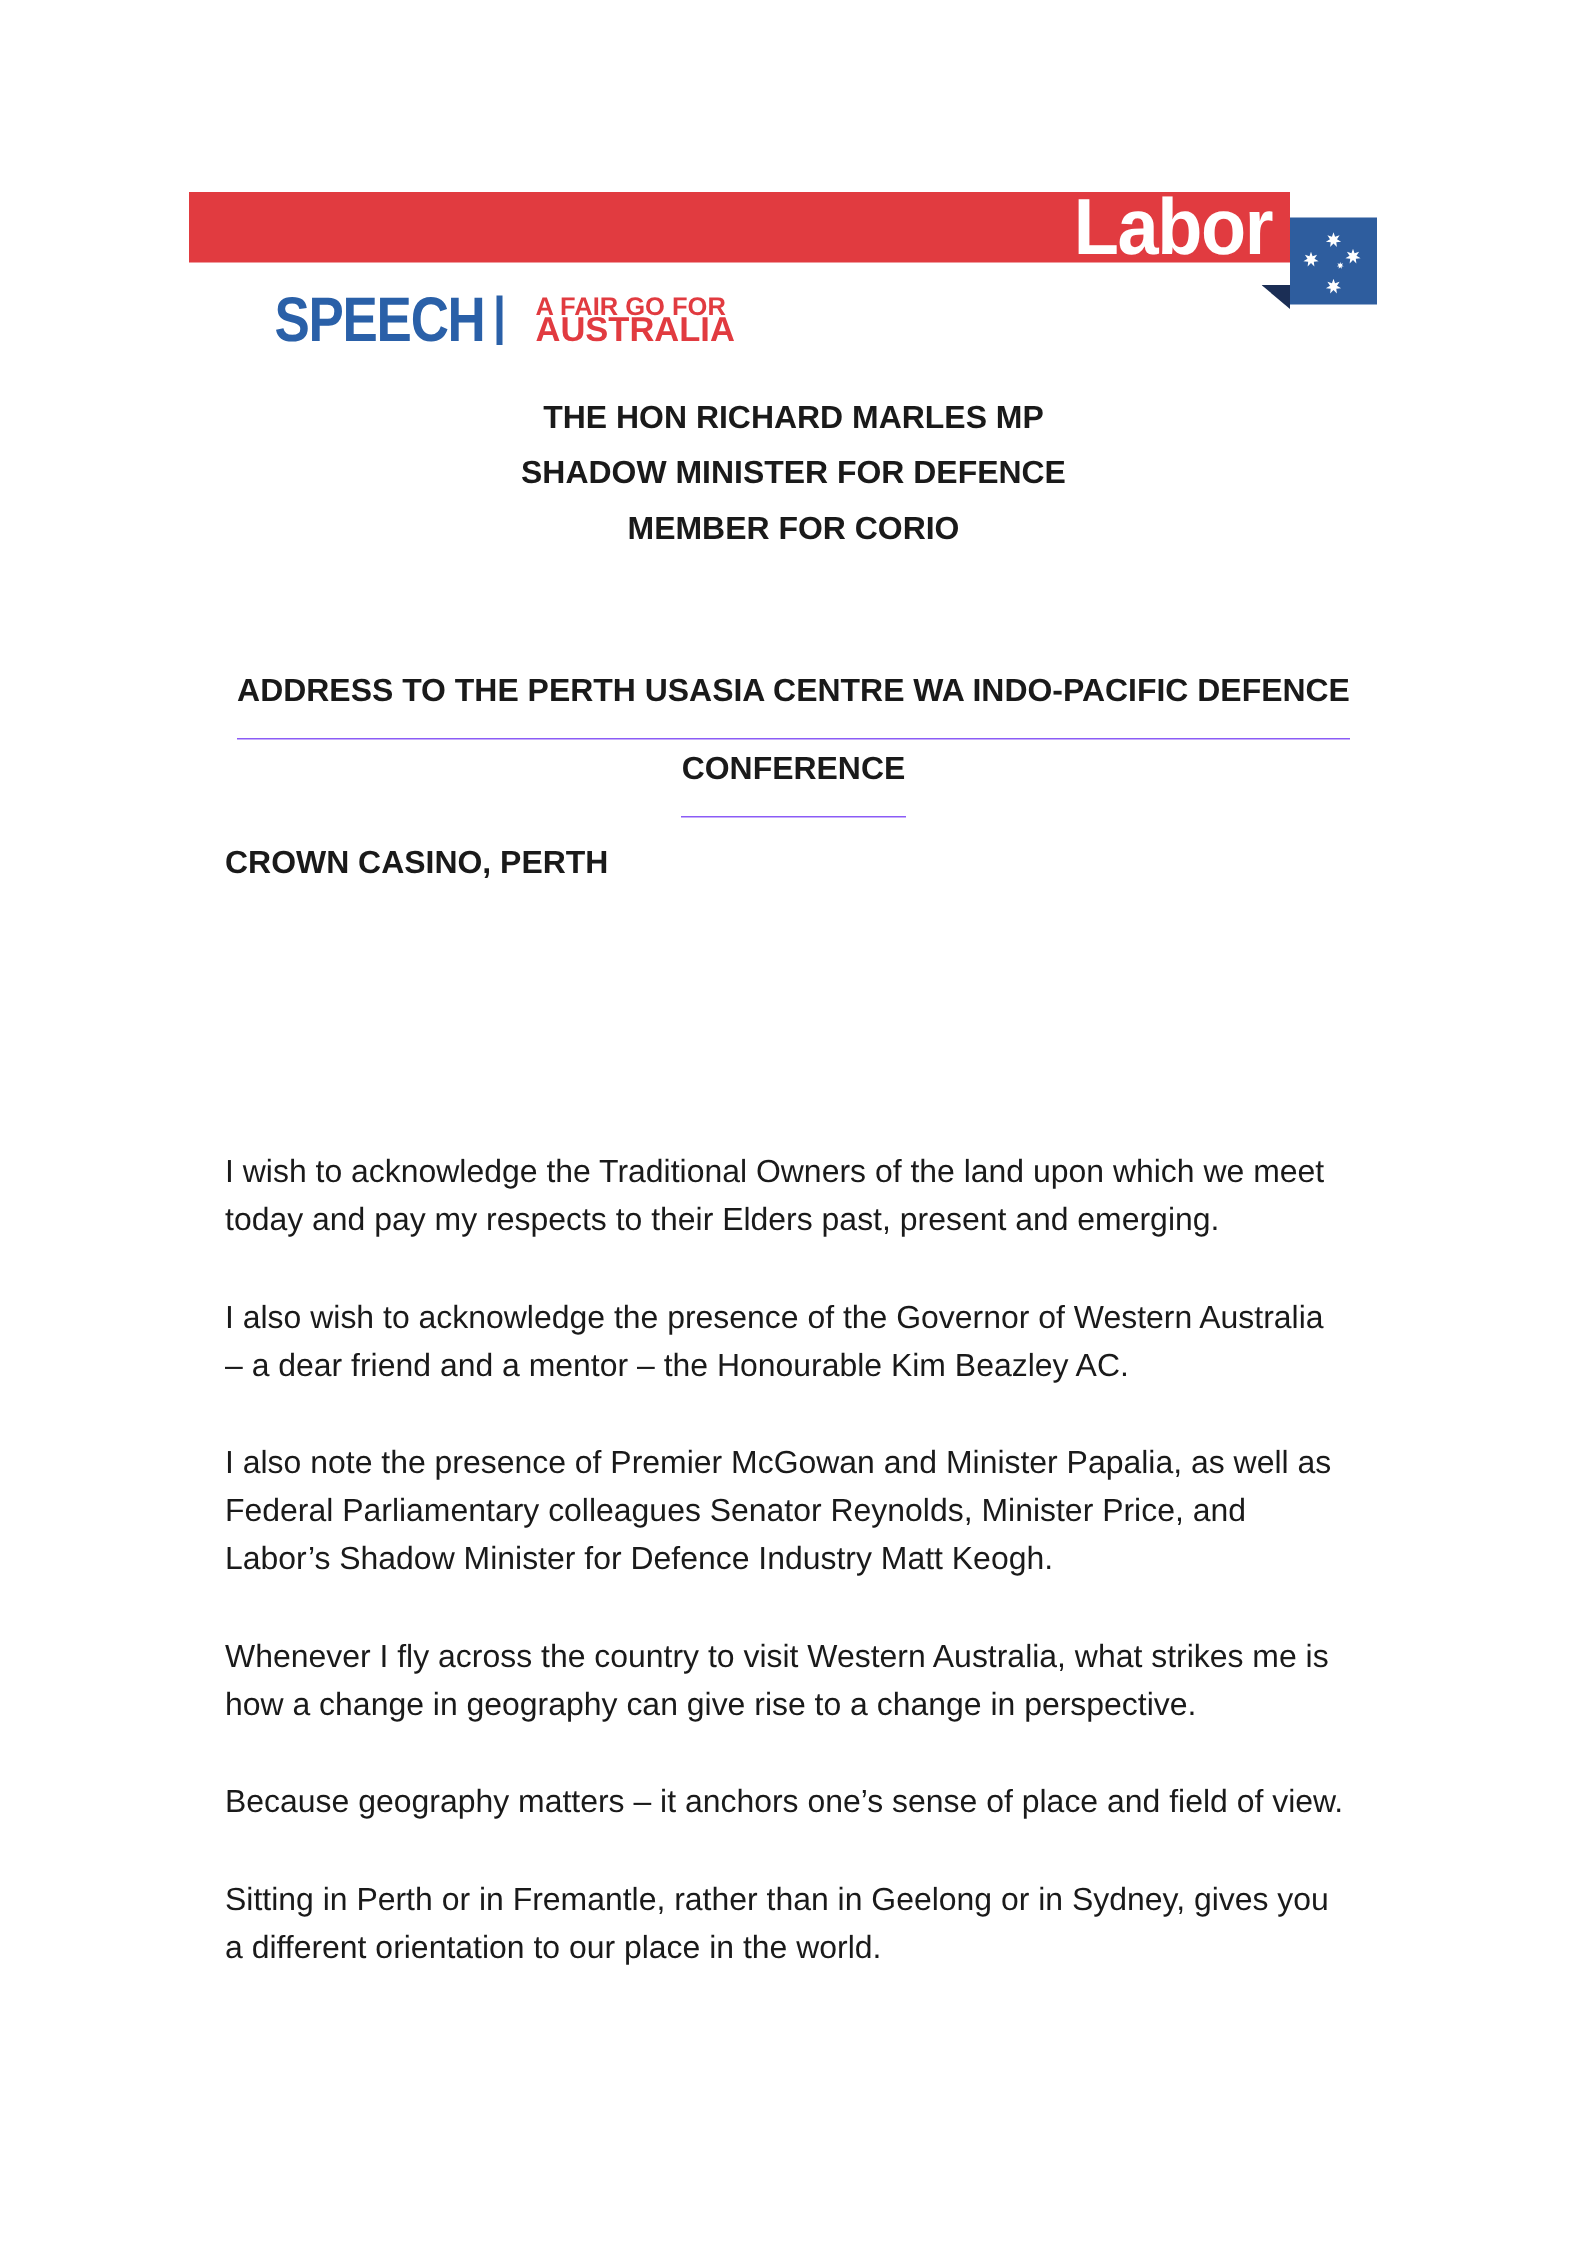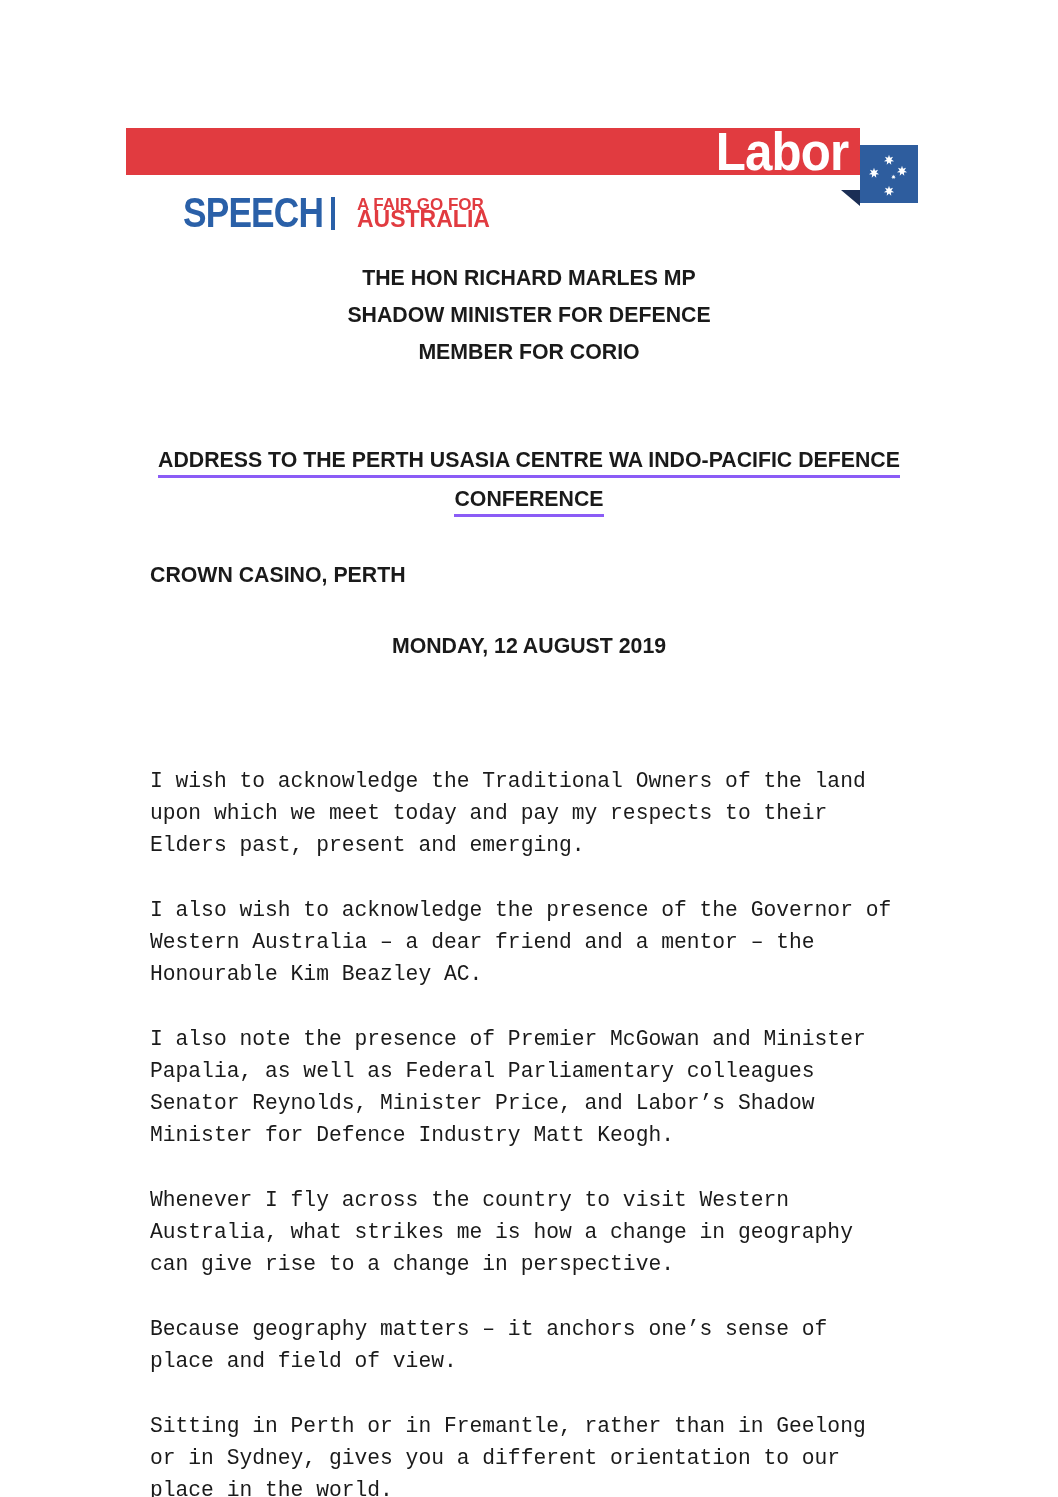--- a/index.html
+++ b/index.html
@@ -88,22 +88,22 @@
   .title-block {
     position: absolute;
     left: 150px; top: 441px; width: 758px;
     text-align: center;
     font-weight: 700;
     font-size: 21.3px;
     line-height: 39px;
   }
   .title-block .uline {
     display: inline-block;
-    border-bottom: 3px solid #8b5cf6;
-    padding-bottom: 2px;
+    border-bottom: 1px solid #8b5cf6;
+    padding-bottom: 19px;
     line-height: 26px;
   }
   .venue-line {
     position: absolute;
     left: 150px; top: 563px; width: 758px;
     text-align: left;
     font-weight: 700;
     font-size: 21.3px;
     line-height: 24px;
   }
@@ -124,21 +124,21 @@
     line-height: 24px;
   }
 
   
   .body-text {
     position: absolute;
     left: 150px; top: 765px; width: 758px;
     font-size: 21.3px;
     line-height: 32px;
   }
-  .body-text p { margin: 0 12px 33px 0; font-family: Liberation Mono, monospace; }
+  .body-text p { margin: 0 12px 33px 0; }
 </style>
 </head>
 <body>
 
 <div class="page">
 
   <header>
     <div class="red-bar">
       <span class="labor-wordmark">Labor</span>
     </div>
@@ -168,21 +168,20 @@
     <div>SHADOW MINISTER FOR DEFENCE</div>
     <div>MEMBER FOR CORIO</div>
   </section>
 
   <section class="title-block">
     <div><span class="uline">ADDRESS TO THE PERTH USASIA CENTRE WA INDO-PACIFIC DEFENCE</span></div>
     <div><span class="uline">CONFERENCE</span></div>
   </section>
 
   <div class="venue-line">CROWN CASINO, PERTH</div>
-  <div class="date-line">MONDAY, 12 AUGUST 2019</div>
 
   <main class="body-text">
     <p>I wish to acknowledge the Traditional Owners of the land upon which we meet today and pay my respects to their Elders past, present and emerging.</p>
     <p>I also wish to acknowledge the presence of the Governor of Western Australia – a dear friend and a mentor – the Honourable Kim Beazley AC.</p>
     <p>I also note the presence of Premier McGowan and Minister Papalia, as well as Federal Parliamentary colleagues Senator Reynolds, Minister Price, and Labor’s Shadow Minister for Defence Industry Matt Keogh.</p>
     <p>Whenever I fly across the country to visit Western Australia, what strikes me is how a change in geography can give rise to a change in perspective.</p>
     <p>Because geography matters – it anchors one’s sense of place and field of view.</p>
     <p>Sitting in Perth or in Fremantle, rather than in Geelong or in Sydney, gives you a different orientation to our place in the world.</p>
   </main>
 

